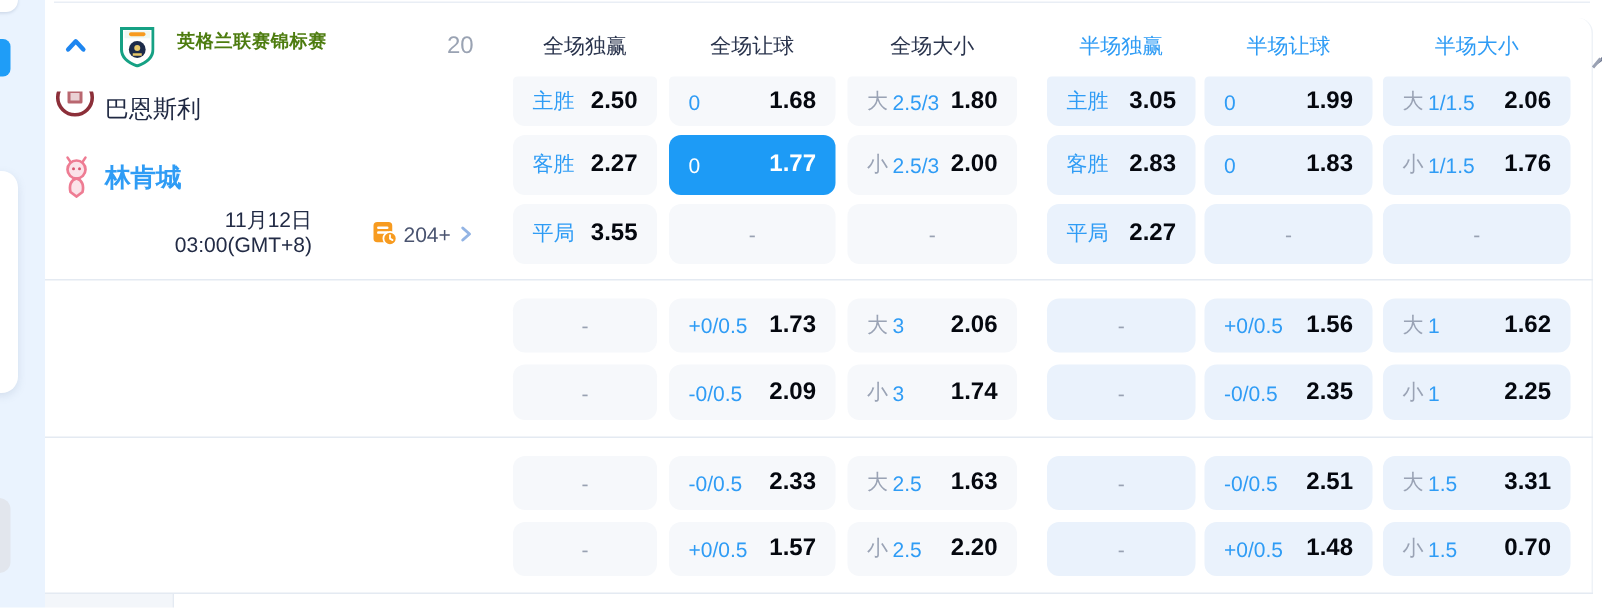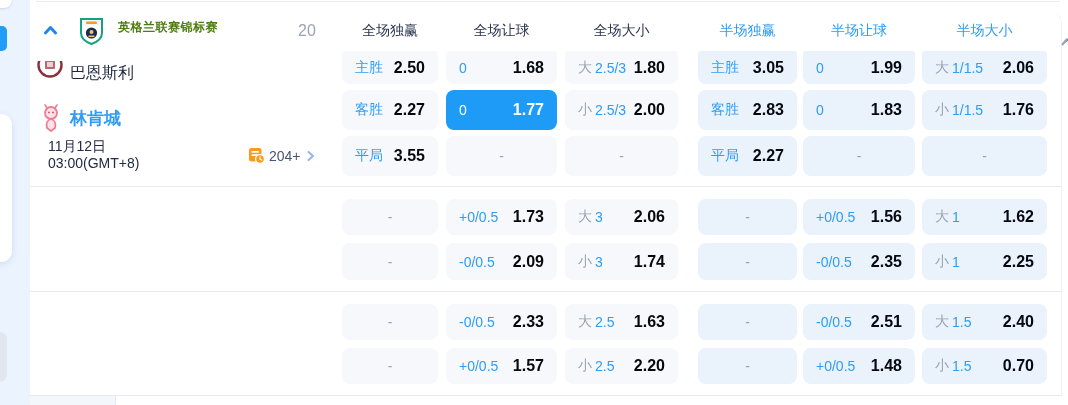--- a/index.html
+++ b/index.html
@@ -50,21 +50,21 @@
   .team-row { position:absolute; left:0; width:306px; overflow:hidden; }
   .team-row.home { top:49px; height:34px; }
   .team-row.away { top:84px; height:44px; }
   .badge-home { position:absolute; left:7px; top:-9px; width:26px; height:26px; }
   .badge-away { position:absolute; left:8px; top:8px; width:26px; height:28px; }
   .team-name { position:absolute; left:40px; white-space:nowrap; }
   .team-name.home { top:2px; font-size:16px; color:#1f2842; font-weight:500; }
   .team-name.away { top:11px; font-size:17px; color:#2f9cf5; font-weight:700; }
 
   .meta-row { position:absolute; left:0; top:124px; width:306px; height:44px; }
-  .match-date { position:absolute; left:18px; top:2px; width:160px; text-align:left;
+  .match-date { position:absolute; left:18px; top:2px; width:160px; text-align:right;
     font-size:14px; line-height:17px; color:#222b45; }
   .more-markets { position:absolute; left:218px; top:11px; display:flex; align-items:center; gap:4px; cursor:pointer; }
   .more-count { font-size:14px; color:#4a5470; }
 
   .hr { position:absolute; left:0; width:1032px; height:1px; background:#e4eaf2; }
 
   .next-strip { position:absolute; left:0; top:384px; width:1032px; height:9px; background:#fff; }
   .next-strip .lblock { position:absolute; left:0; top:0; width:85px; height:9px; background:#f3f6fa; }
   .next-strip .vline { position:absolute; left:85px; top:0; width:1px; height:9px; background:#e4eaf2; }
 
@@ -301,21 +301,21 @@
       <div class="cell half dash" style="grid-column: 8;">-</div>
       <div class="cell half" style="grid-column: 10;">
         <span class="lab">-0/0.5</span>
         <span class="val">2.51</span>
       </div>
       <div class="cell half" style="grid-column: 12;">
         <span class="lab">
           <span class="pfx">大</span>
           <span class="line">1.5</span>
         </span>
-        <span class="val">2.40</span>
+        <span class="val">3.31</span>
       </div>
     </div>
     <div class="grid-row" style="top: 336px; height: 36px;">
       <div class="cell full dash" style="grid-column: 2;">-</div>
       <div class="cell full" style="grid-column: 4;">
         <span class="lab">+0/0.5</span>
         <span class="val">1.57</span>
       </div>
       <div class="cell full" style="grid-column: 6;">
         <span class="lab">

